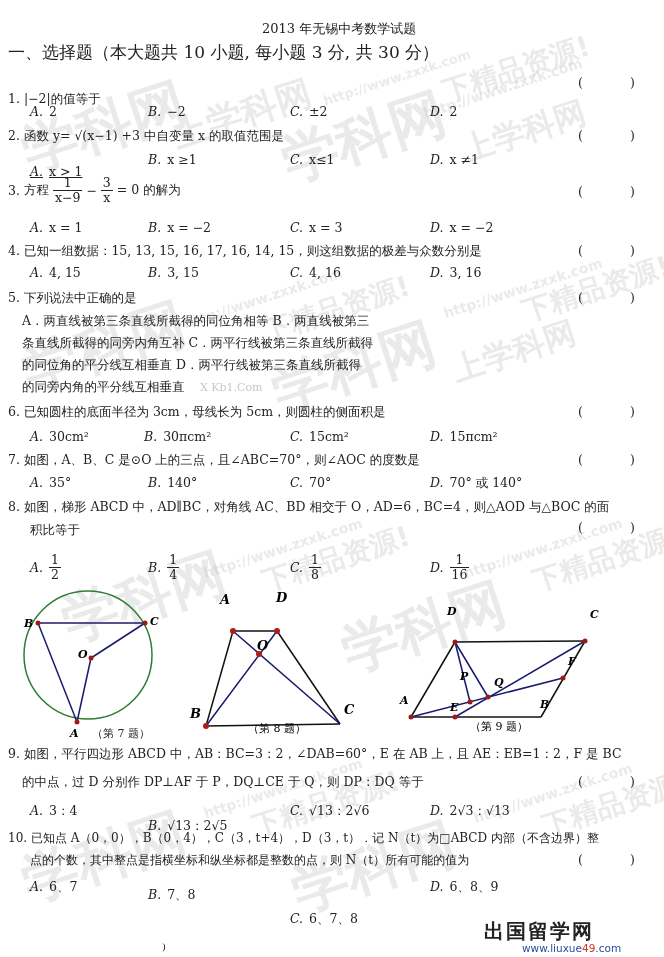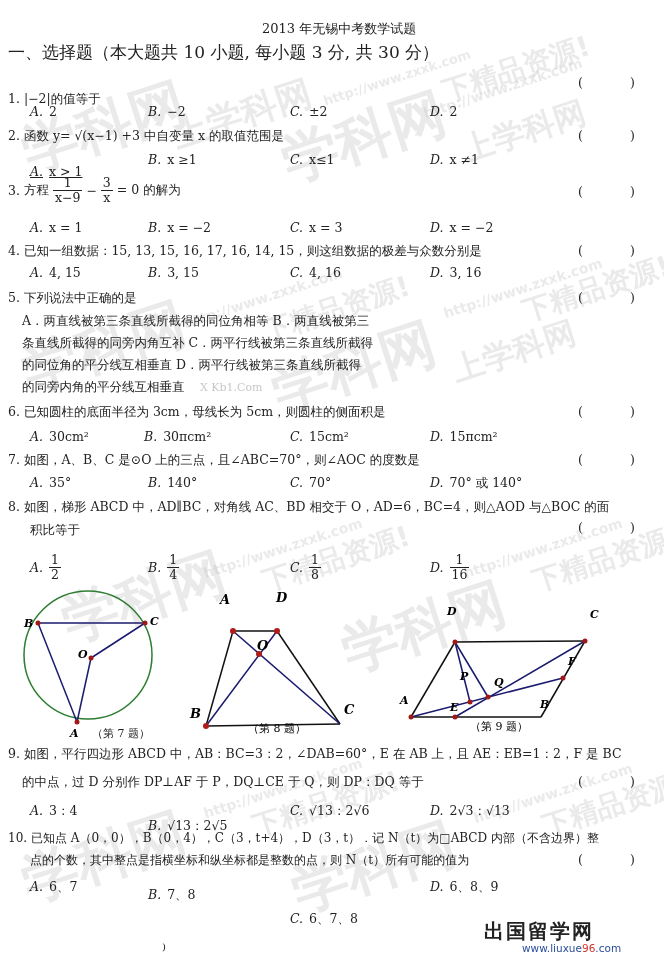--- a/index.html
+++ b/index.html
@@ -233,13 +233,13 @@
 <div class="abs q" style="left:30px;top:852px;font-size:12px;">点的个数，其中整点是指横坐标和纵坐标都是整数的点，则 N（t）所有可能的值为</div>
 <div class="abs paren" style="top:852px;">(</div>
 <div class="abs paren2" style="top:852px;">)</div>
 <div class="abs opt" style="left:30px;top:879px;"><span class="lbl">A.</span><span>6、7</span></div>
 <div class="abs opt" style="left:148px;top:887px;"><span class="lbl">B.</span><span>7、8</span></div>
 <div class="abs opt" style="left:290px;top:879px;margin-top:32px;"><span class="lbl">C.</span><span>6、7、8</span></div>
 <div class="abs opt" style="left:430px;top:879px;"><span class="lbl">D.</span><span>6、8、9</span></div>
 
 <div class="abs" style="left:162px;top:941px;font-size:10px;">)</div>
 <div class="abs logo-cn">出国留学网</div>
-<div class="abs logo-url"><span>www.liuxue</span><span class="red">96</span><span>.com</span></div>
+<div class="abs logo-url"><span>www.liuxue</span><span class="red">49</span><span>.com</span></div>
 
 </body></html>

